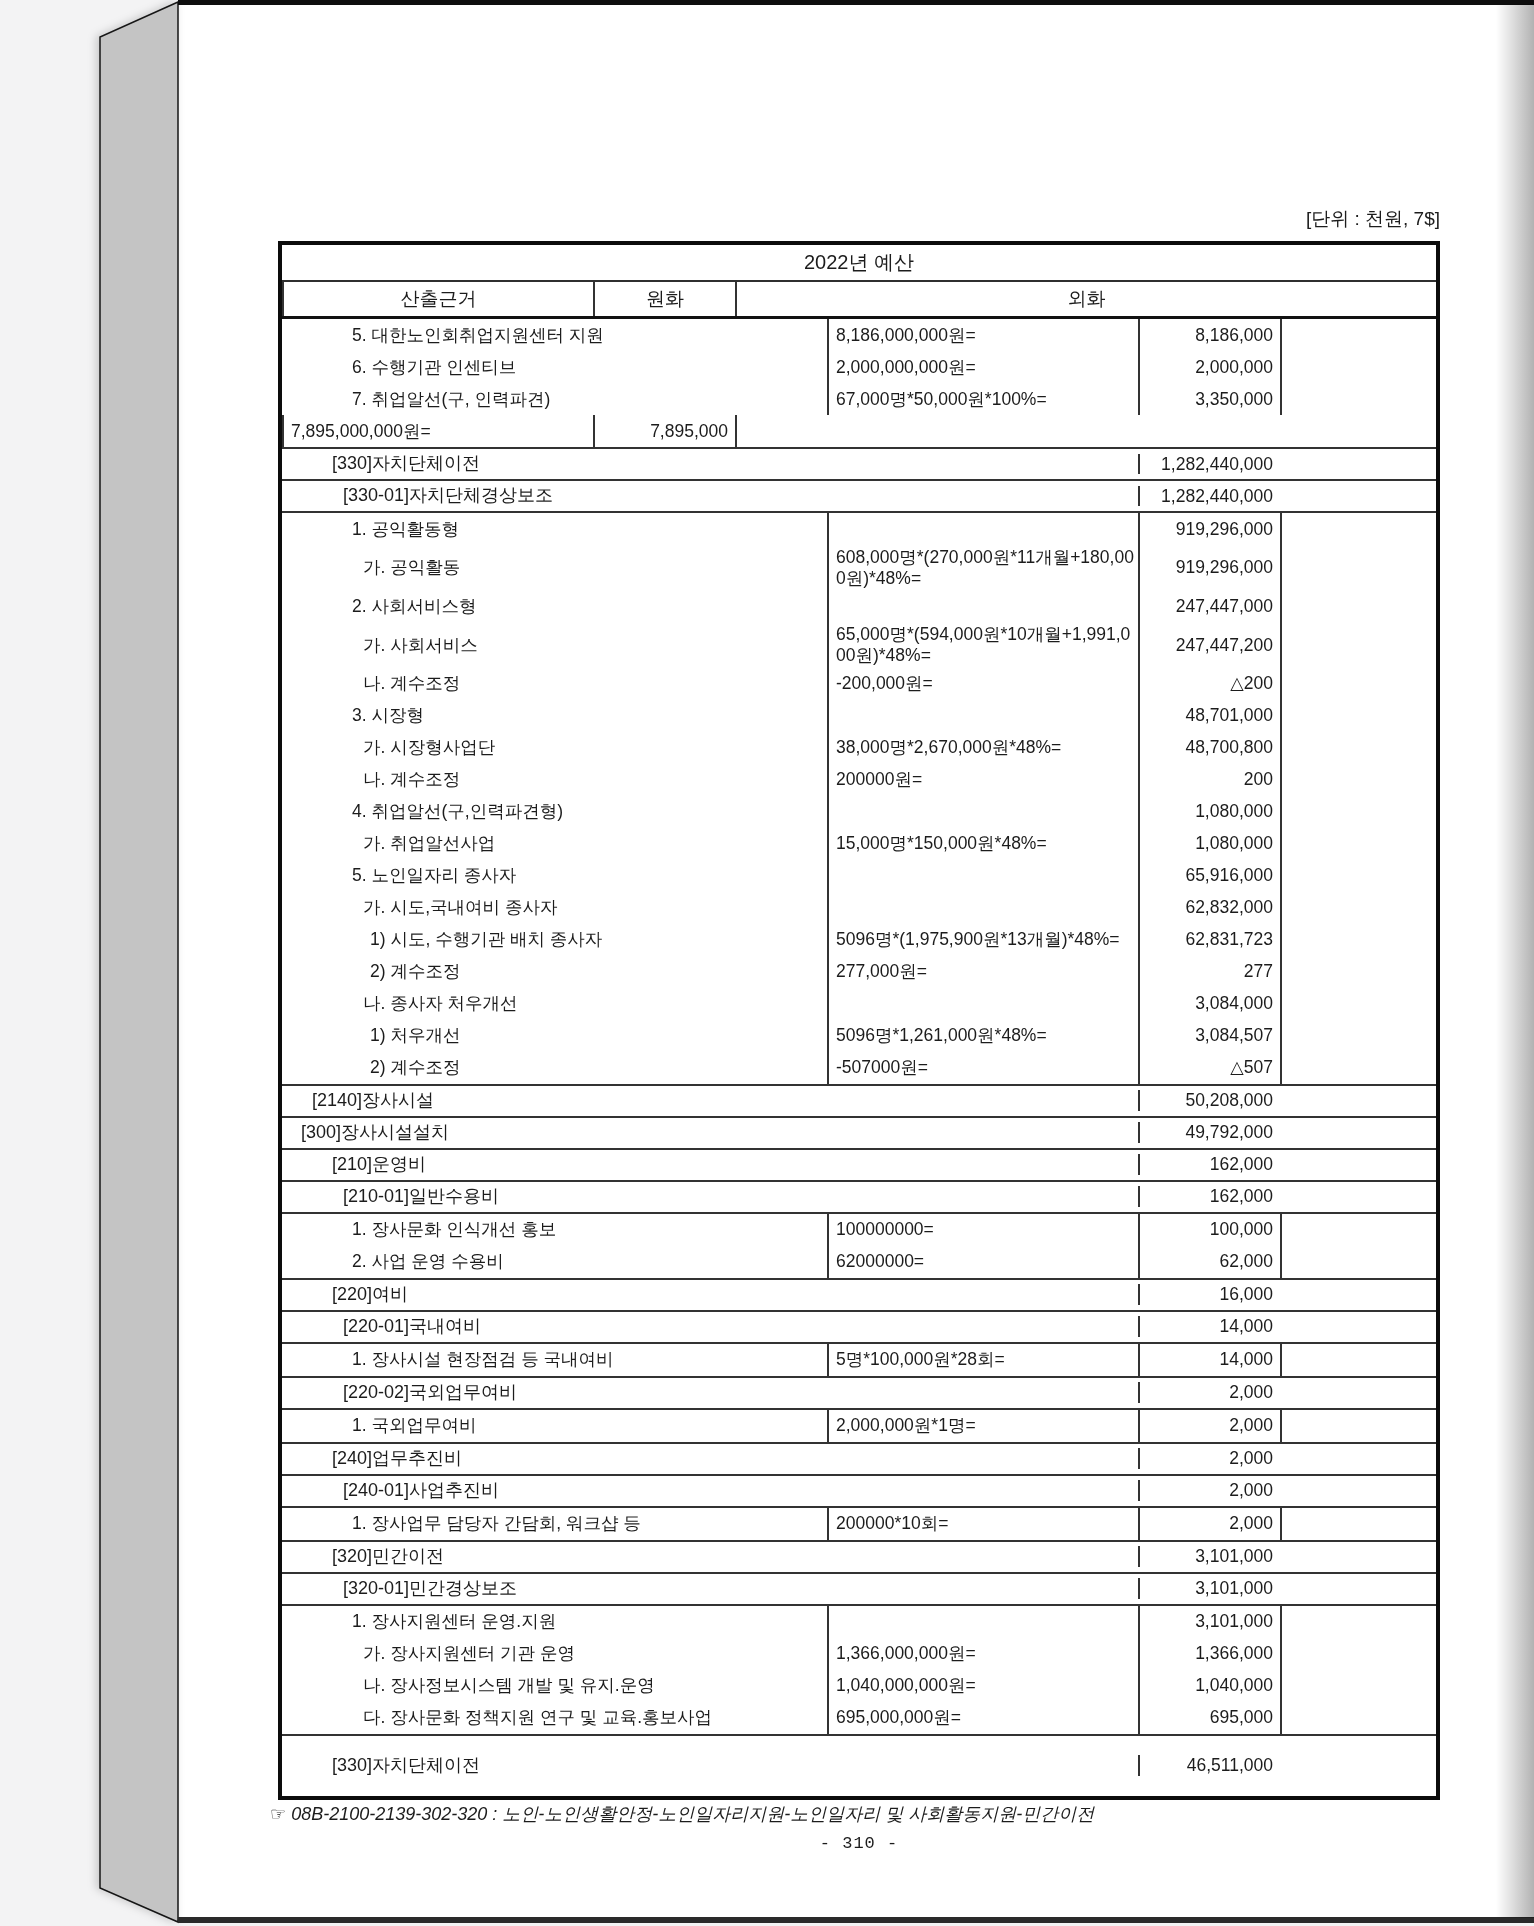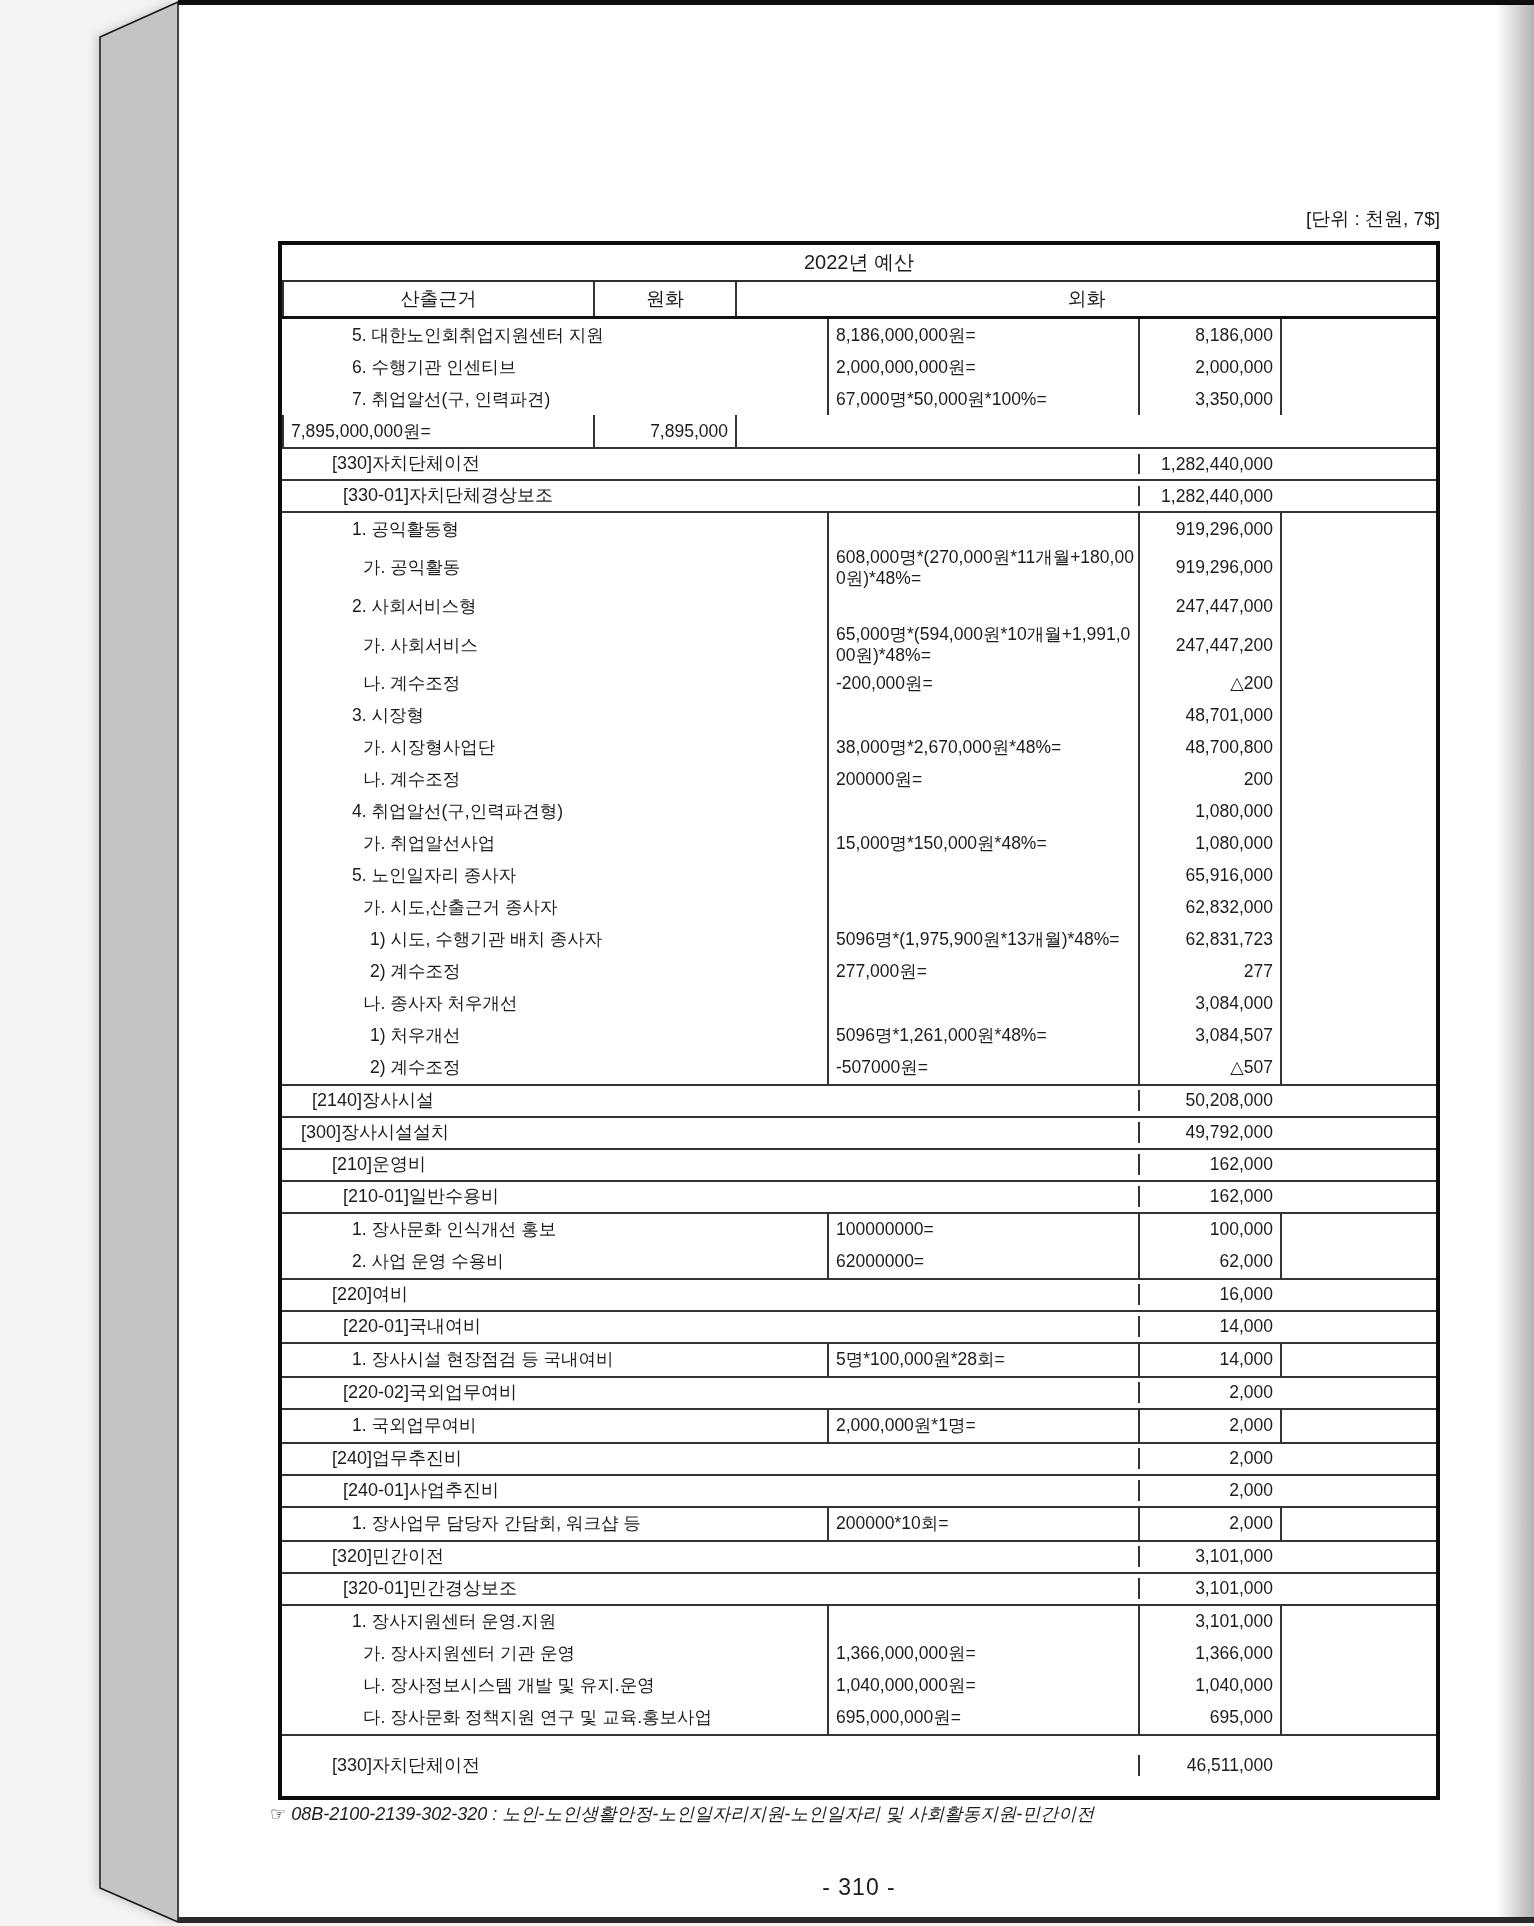--- a/index.html
+++ b/index.html
@@ -36,22 +36,22 @@
   .sec{display:flex;min-height:30px;align-items:center;}
   .sec.tall{min-height:60px;}
   .c-name.in0{padding-left:70px;}
   .c-name.in1{padding-left:81px;}
   .c-name.in2{padding-left:88px;}
   .c-merged.lv1{padding-left:30px;}
   .c-merged.lv2{padding-left:19px;}
   .c-merged.lv3{padding-left:50px;}
   .c-merged.lv4{padding-left:61px;}
   .footnote{position:absolute;left:270px;top:1802px;width:1210px;font-size:18px;z-index:4;font-style:italic;}
-  .page-num{position:absolute;left:278px;top:1874px;width:1162px;text-align:center;
-            font-size:23px;z-index:4;letter-spacing:1px;}
+  .page-num{position:absolute;left:278px;top:1834px;width:1162px;text-align:center;
+            font-size:17px;z-index:4;letter-spacing:1px;font-family:Liberation Mono, monospace;}
 </style>
 </head>
 <body>
 
 <div class="canvas">
   <div class="paper"></div>
   <svg class="deco" width="1534" height="1926">
     <polygon class="spine" points="178,2 100,37 100,1888 178,1922"></polygon>
     <line class="topline" x1="178" y1="2.5" x2="1534" y2="2.5"></line>
     <line class="bottomline" x1="178" y1="1920" x2="1534" y2="1920"></line>
@@ -251,21 +251,21 @@
               <span>5. 노인일자리 종사자</span>
             </div>
             <div class="cell c-basis"></div>
             <div class="cell c-krw">
               <span>65,916,000</span>
             </div>
             <div class="cell c-fx"></div>
           </div>
           <div class="ln">
             <div class="cell c-name in1">
-              <span>가. 시도,산출근거 종사자</span>
+              <span>가. 시도,국내여비 종사자</span>
             </div>
             <div class="cell c-basis"></div>
             <div class="cell c-krw">
               <span>62,832,000</span>
             </div>
             <div class="cell c-fx"></div>
           </div>
           <div class="ln">
             <div class="cell c-name in2">
               <span>1) 시도, 수행기관 배치 종사자</span>

